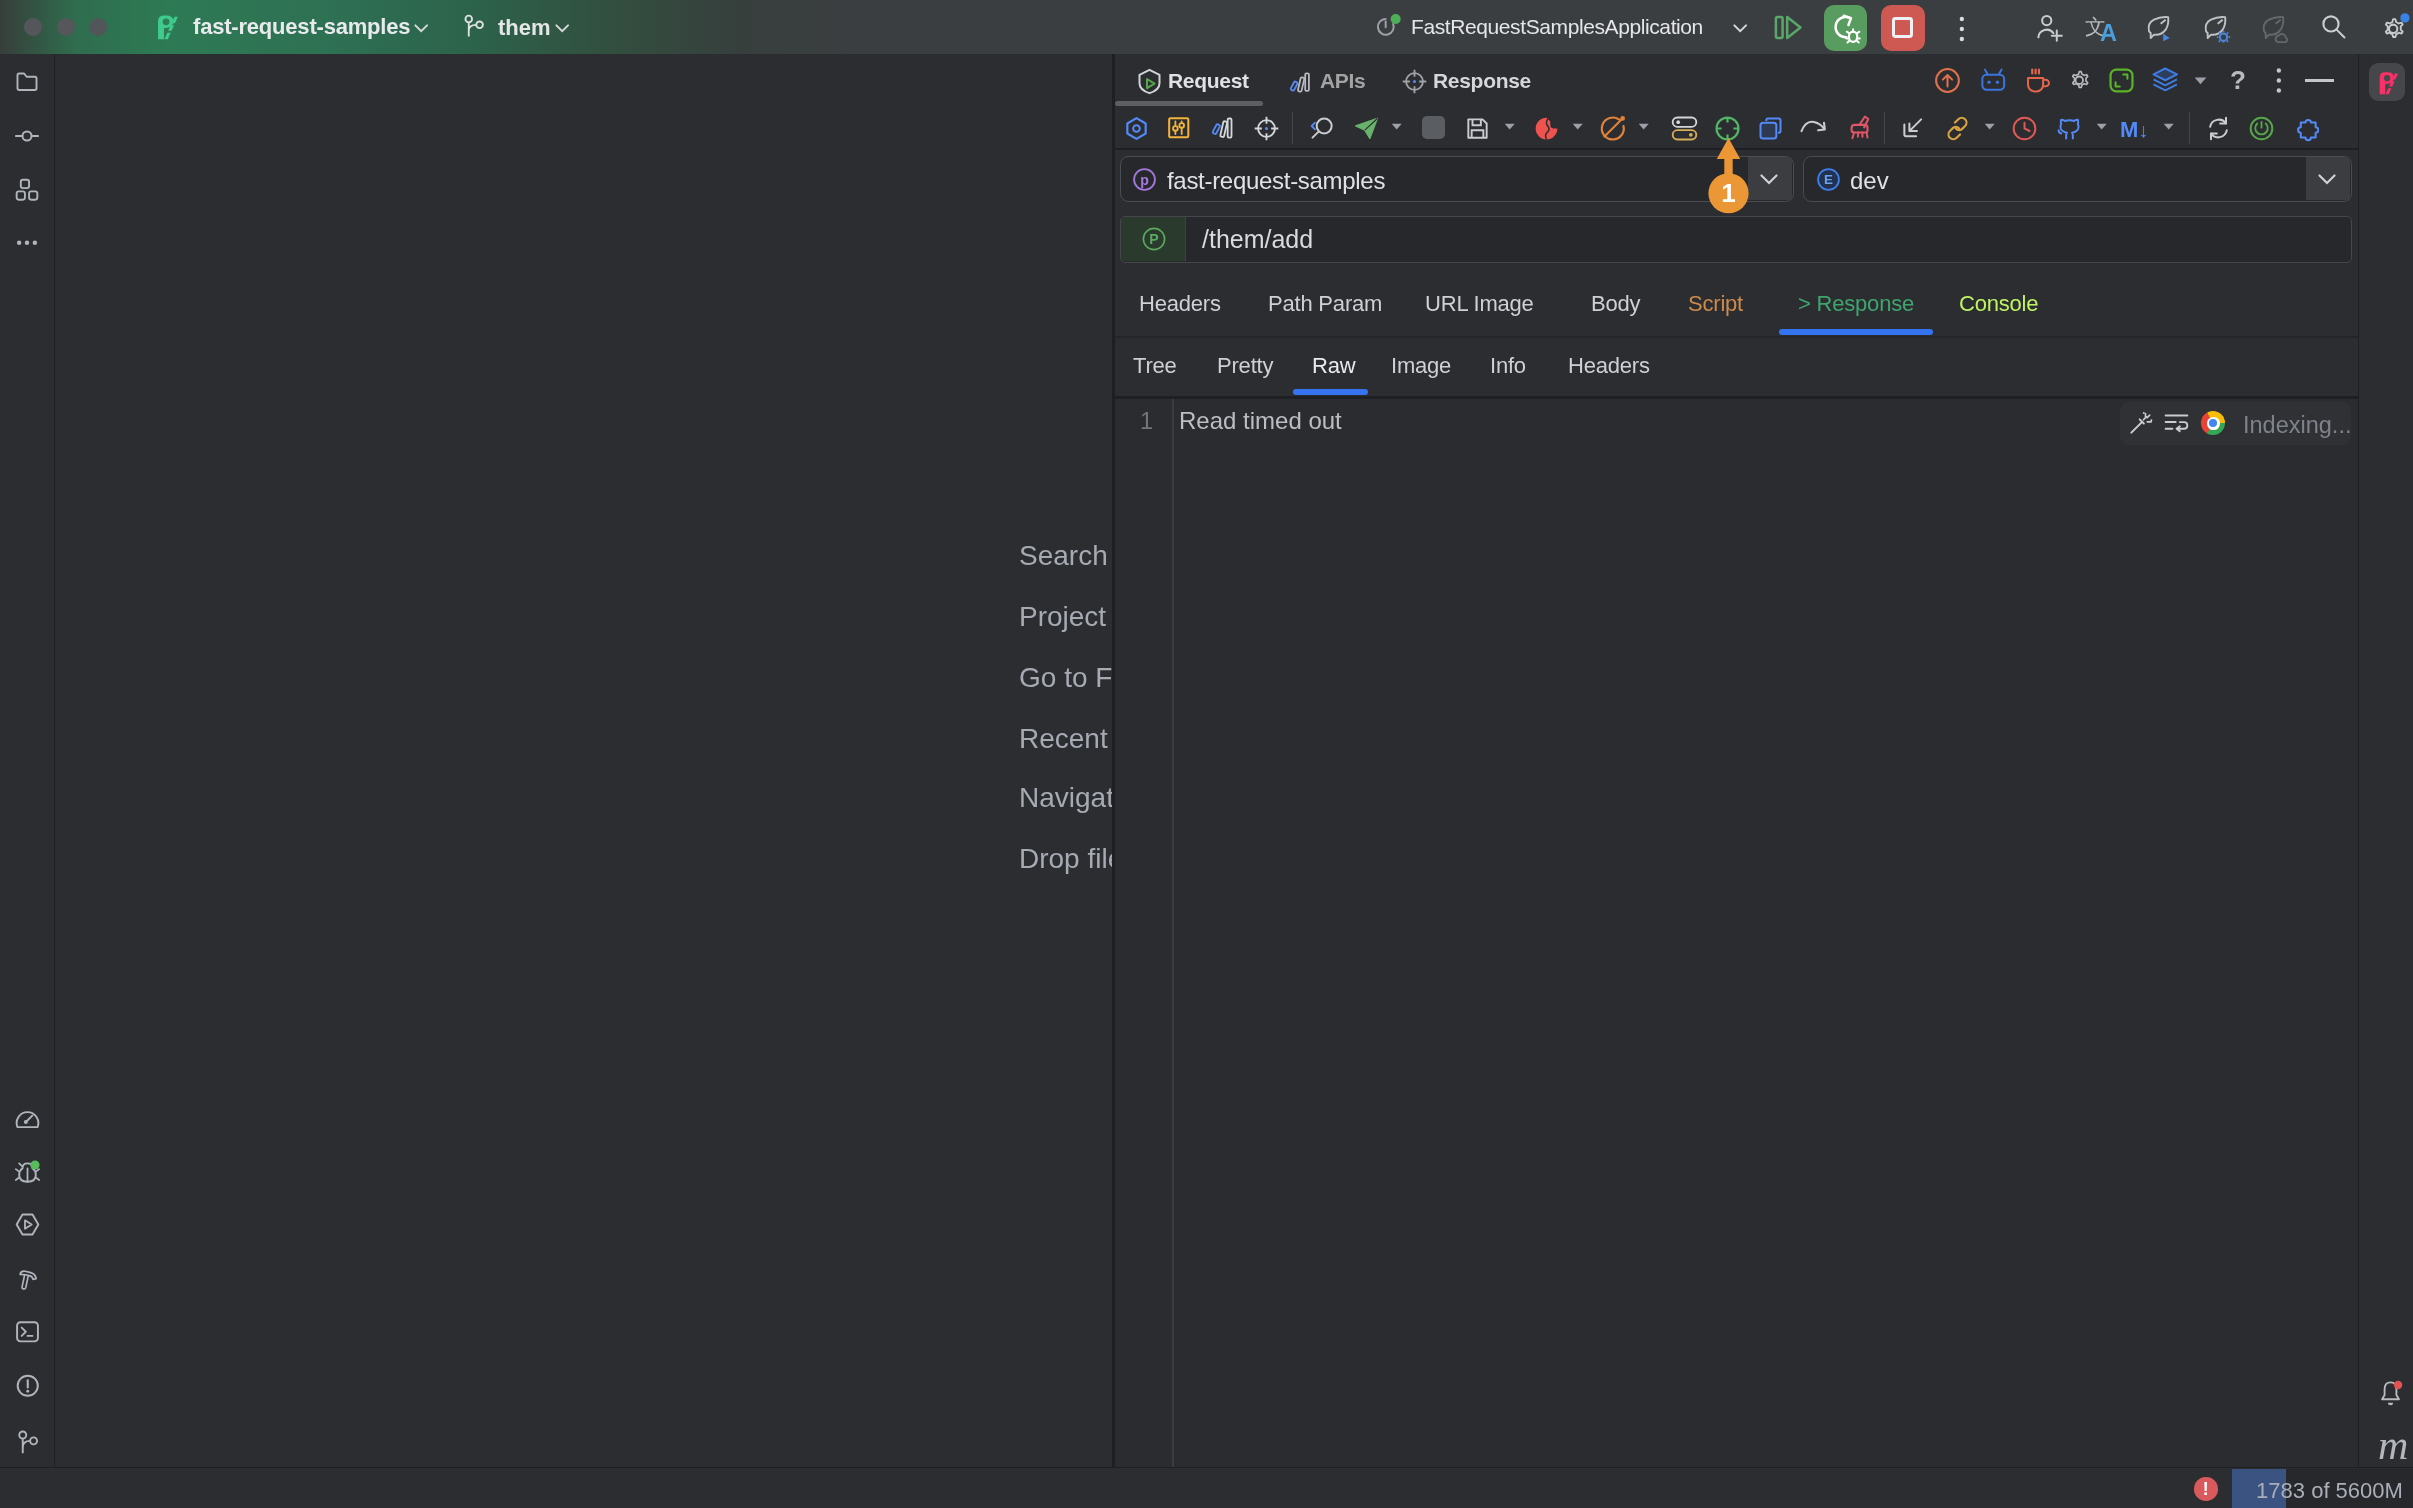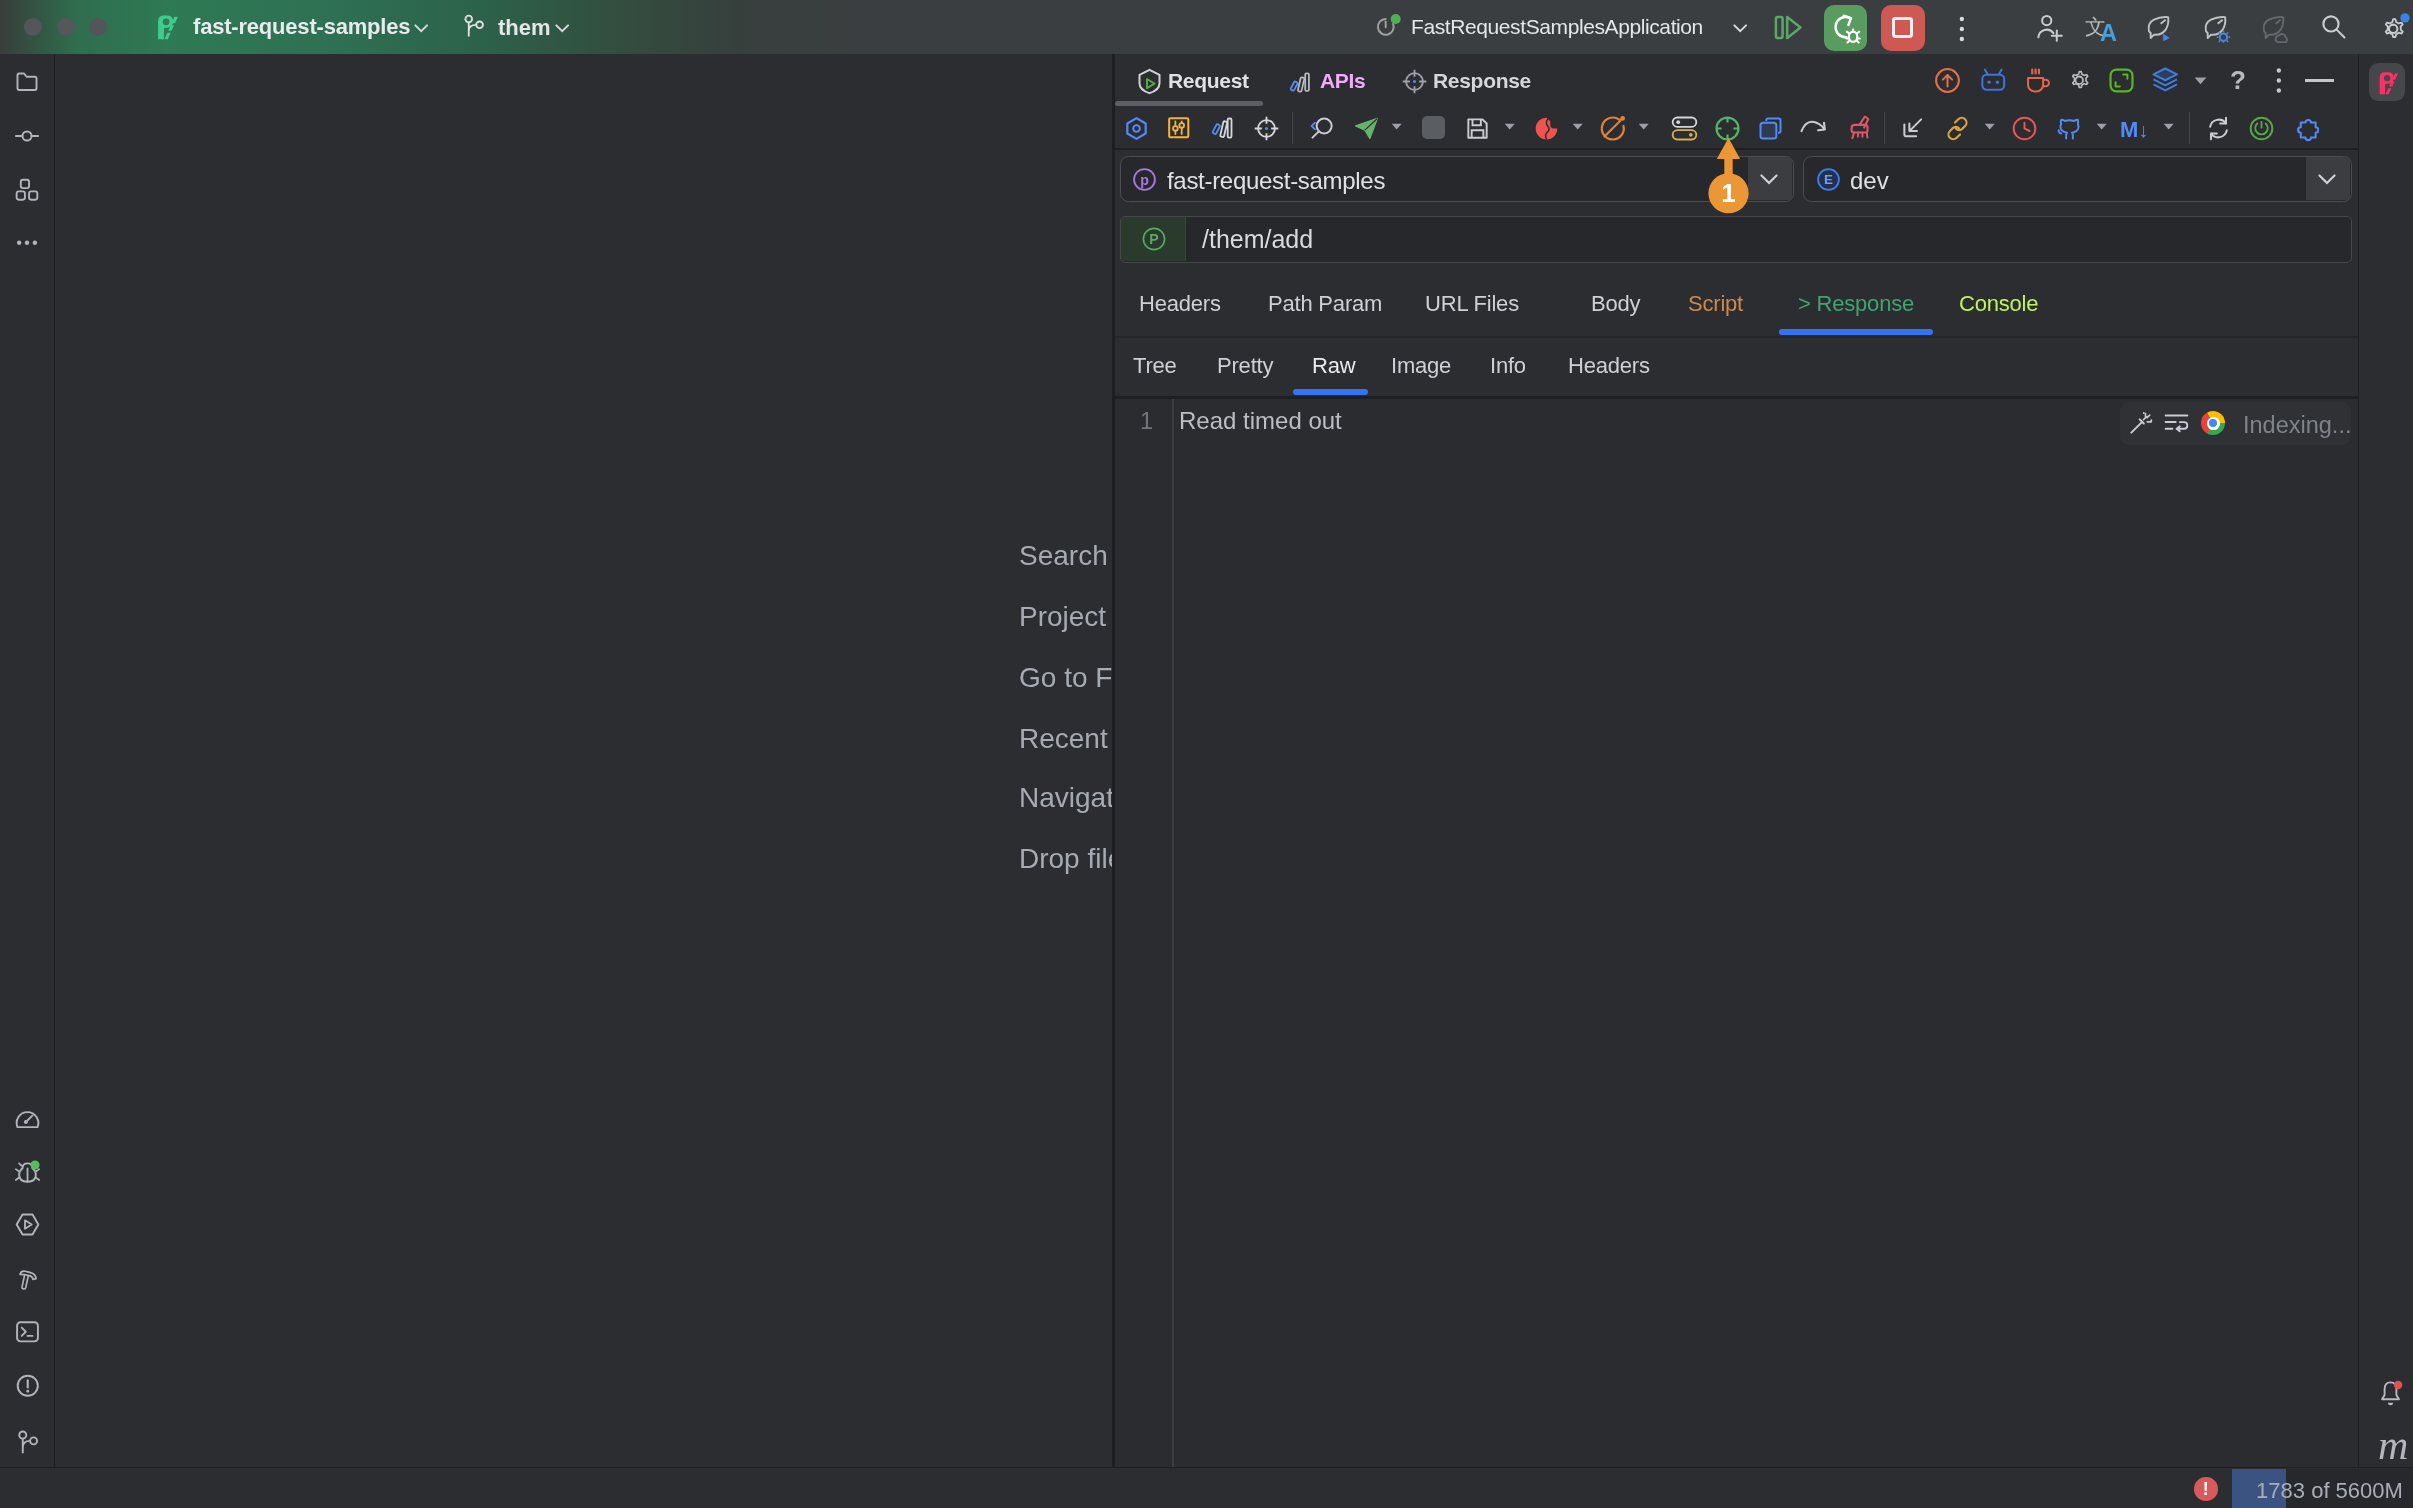--- a/index.html
+++ b/index.html
@@ -180,21 +180,21 @@
   <path d="M15 2 L27 8 L27 18 Q27 26 15 30 Q3 26 3 18 L3 8 Z" stroke="#cfd2d6" stroke-width="2.4" fill="none" stroke-linejoin="round"></path>
   <path d="M12 13 L21 18.5 L12 24 Z" fill="none" stroke="#57a64a" stroke-width="2.4" stroke-linejoin="round"></path>
 </svg>
 <div class="abs txt" style="left:1168px;top:69px;font-size:21px;font-weight:700;color:#dfe1e5;letter-spacing:-0.3px;">Request</div>
 <div class="abs" style="left:1115px;top:101px;width:148px;height:5px;border-radius:2.5px;background:#5c5f64;"></div>
 <svg class="abs" style="left:1286px;top:70px" width="27" height="23.5" viewBox="0 0 32 28">
   <rect x="-2.2" y="0" width="4.4" height="11" rx="1.5" transform="translate(7 24) rotate(28) translate(0 -11)" stroke="#5a8df2" stroke-width="2.1" fill="none"></rect>
   <rect x="-2.2" y="0" width="4.4" height="17" rx="1.5" transform="translate(16 25.5) rotate(13) translate(0 -17)" stroke="#b7babf" stroke-width="2.1" fill="none"></rect>
   <rect x="22.8" y="4" width="4.4" height="21" rx="1.5" stroke="#b7babf" stroke-width="2.1" fill="none"></rect>
 </svg>
-<div class="abs txt" style="left:1320px;top:69px;font-size:21px;font-weight:600;color:#f0abfc;letter-spacing:-0.3px;">APIs</div>
+<div class="abs txt" style="left:1320px;top:69px;font-size:21px;font-weight:600;color:#a3a3a3;letter-spacing:-0.3px;">APIs</div>
 <svg class="abs" style="left:1401px;top:68px" width="27" height="27" viewBox="0 0 32 32">
   <circle cx="16" cy="16" r="10" stroke="#9da1a8" stroke-width="2.2" fill="none"></circle>
   <path d="M16 2 V10.5 M16 21.5 V30 M2 16 H10.5 M21.5 16 H30" stroke="#9da1a8" stroke-width="2.2"></path>
   <circle cx="16" cy="16" r="1.8" fill="#548af7"></circle>
 </svg>
 <div class="abs txt" style="left:1433px;top:69px;font-size:21px;font-weight:600;color:#d5d7db;letter-spacing:-0.3px;">Response</div>
 
 <svg class="abs" style="left:1934px;top:67px" width="27" height="27" viewBox="0 0 32 32">
   <circle cx="16" cy="16" r="13.5" stroke="#e0714d" stroke-width="2.4" fill="none"></circle>
   <path d="M16 23 V10 M10.5 15 L16 9.5 L21.5 15" stroke="#e0714d" stroke-width="2.4" fill="none" stroke-linecap="round" stroke-linejoin="round"></path>
@@ -391,21 +391,21 @@
   <div class="abs" style="left:0;top:0;width:65px;height:44px;background:#2a3b2e;border-right:1.7px solid #3d4044;"></div>
   <svg class="abs" style="left:21px;top:10px" width="24" height="24" viewBox="0 0 29 29">
     <circle cx="14.5" cy="14.5" r="12.8" stroke="#5ba85f" stroke-width="2" fill="none"></circle>
     <text x="14.5" y="20.5" font-family="Liberation Sans" font-size="17" font-weight="600" fill="#5ba85f" text-anchor="middle">P</text>
   </svg>
 </div>
 <div class="abs txt" style="left:1202px;top:225px;font-size:25px;color:#d8dade;">/them/add</div>
 
 <div class="abs txt" style="left:1139px;top:291px;font-size:22px;color:#ced0d6;letter-spacing:-0.2px;">Headers</div>
 <div class="abs txt" style="left:1268px;top:291px;font-size:22px;color:#ced0d6;letter-spacing:-0.2px;">Path Param</div>
-<div class="abs txt" style="left:1425px;top:291px;font-size:22px;color:#ced0d6;letter-spacing:-0.2px;">URL Files</div>
+<div class="abs txt" style="left:1425px;top:291px;font-size:22px;color:#ced0d6;letter-spacing:-0.2px;">URL Image</div>
 <div class="abs txt" style="left:1591px;top:291px;font-size:22px;color:#ced0d6;letter-spacing:-0.2px;">Body</div>
 <div class="abs txt" style="left:1688px;top:291px;font-size:22px;color:#cd8a4c;letter-spacing:-0.2px;">Script</div>
 <div class="abs txt" style="left:1798px;top:291px;font-size:22px;color:#40a46f;letter-spacing:-0.2px;">&gt; Response</div>
 <div class="abs txt" style="left:1959px;top:291px;font-size:22px;color:#bef264;letter-spacing:-0.2px;">Console</div>
 <div class="abs" style="left:1779px;top:329px;width:154px;height:5.9px;border-radius:2.9px;background:#3574f0;"></div>
 <div class="abs" style="left:1115px;top:336px;width:1243px;height:1.7px;background:#232528;"></div>
 
 <div class="abs txt" style="left:1133px;top:353px;font-size:22px;color:#ced0d6;letter-spacing:-0.2px;">Tree</div>
 <div class="abs txt" style="left:1217px;top:353px;font-size:22px;color:#ced0d6;letter-spacing:-0.2px;">Pretty</div>
 <div class="abs txt" style="left:1312px;top:353px;font-size:22px;color:#e8eaed;letter-spacing:-0.2px;">Raw</div>

